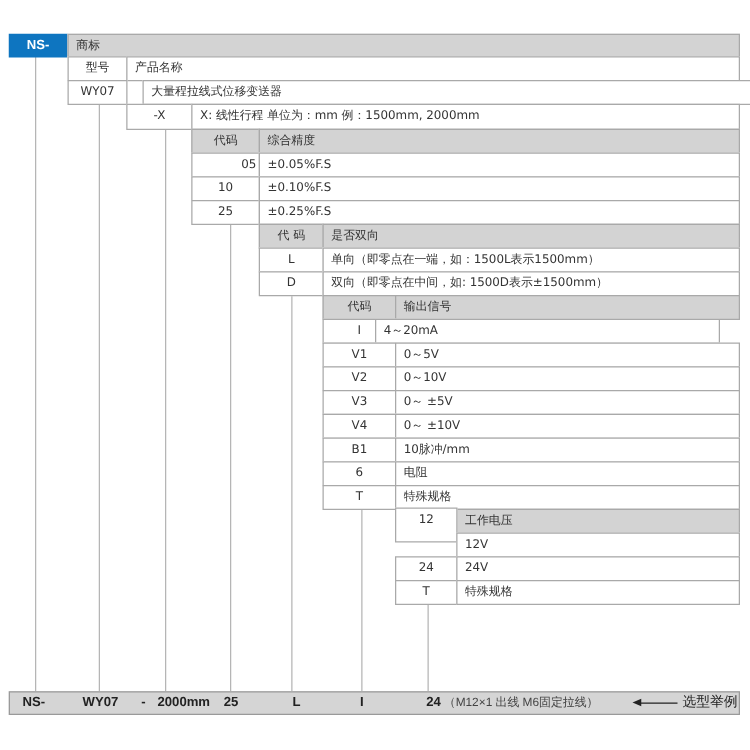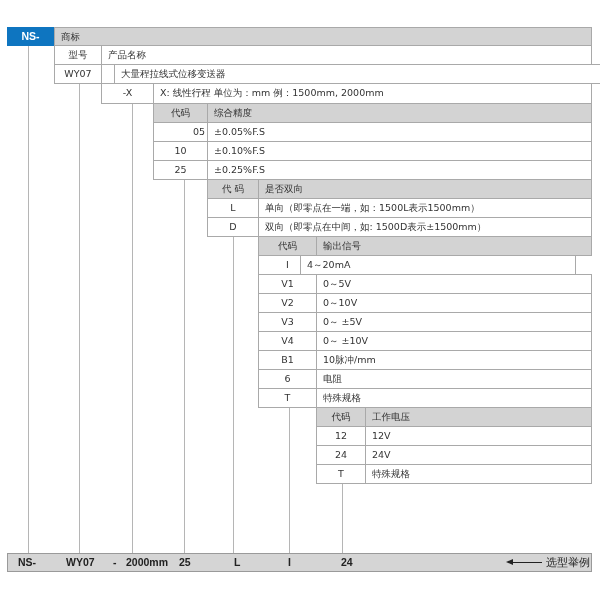--- a/index.html
+++ b/index.html
@@ -86,32 +86,33 @@
   <div class="cell l" style="left:316px; top:350px; width:276px; height:20px;">10脉冲/mm</div>
   <div class="cell c" style="left:258px; top:369px; width:59px; height:20px;">6</div>
   <div class="cell l" style="left:316px; top:369px; width:276px; height:20px;">电阻</div>
   <div class="cell c" style="left:258px; top:388px; width:59px; height:20px;">T</div>
   <div class="cell l" style="left:316px; top:388px; width:276px; height:20px;">特殊规格</div>
 </div>
 
 <div>
   <div class="cell hdr c" style="left:316px; top:407px; width:50px; height:20px;">代码</div>
   <div class="cell hdr l" style="left:365px; top:407px; width:227px; height:20px;">工作电压</div>
-  <div class="cell c" style="left:316px; top:426px; width:50px; height:20px;">12</div>
+  <div class="cell c" style="left:316px; top:406px; width:50px; height:28px;">12</div>
   <div class="cell l" style="left:365px; top:426px; width:227px; height:20px;">12V</div>
   <div class="cell c" style="left:316px; top:445px; width:50px; height:20px;">24</div>
   <div class="cell l" style="left:365px; top:445px; width:227px; height:20px;">24V</div>
   <div class="cell c" style="left:316px; top:464px; width:50px; height:20px;">T</div>
   <div class="cell l" style="left:365px; top:464px; width:227px; height:20px;">特殊规格</div>
 </div>
 
 <div class="abs bottom-bar" style="left:7px; top:553px; width:585px; height:19px;">
   <span class="bb-item" style="left:10px;">NS-</span>
   <span class="bb-item" style="left:58px;">WY07</span>
   <span class="bb-item" style="left:105px;">-</span>
   <span class="bb-item" style="left:118px;">2000mm</span>
   <span class="bb-item" style="left:171px;">25</span>
   <span class="bb-item" style="left:226px;">L</span>
   <span class="bb-item" style="left:280px;">I</span>
   <span class="bb-item" style="left:333px;">24</span>
+  <span class="bb-item bb-note" style="left:347px;">（M12×1 出线  M6固定拉线）</span>
   <span class="arrow" style="left:504px; width:30px;"></span>
   <span class="bb-item bb-label" style="left:538px;">选型举例</span>
 </div>
 
 </body></html>

